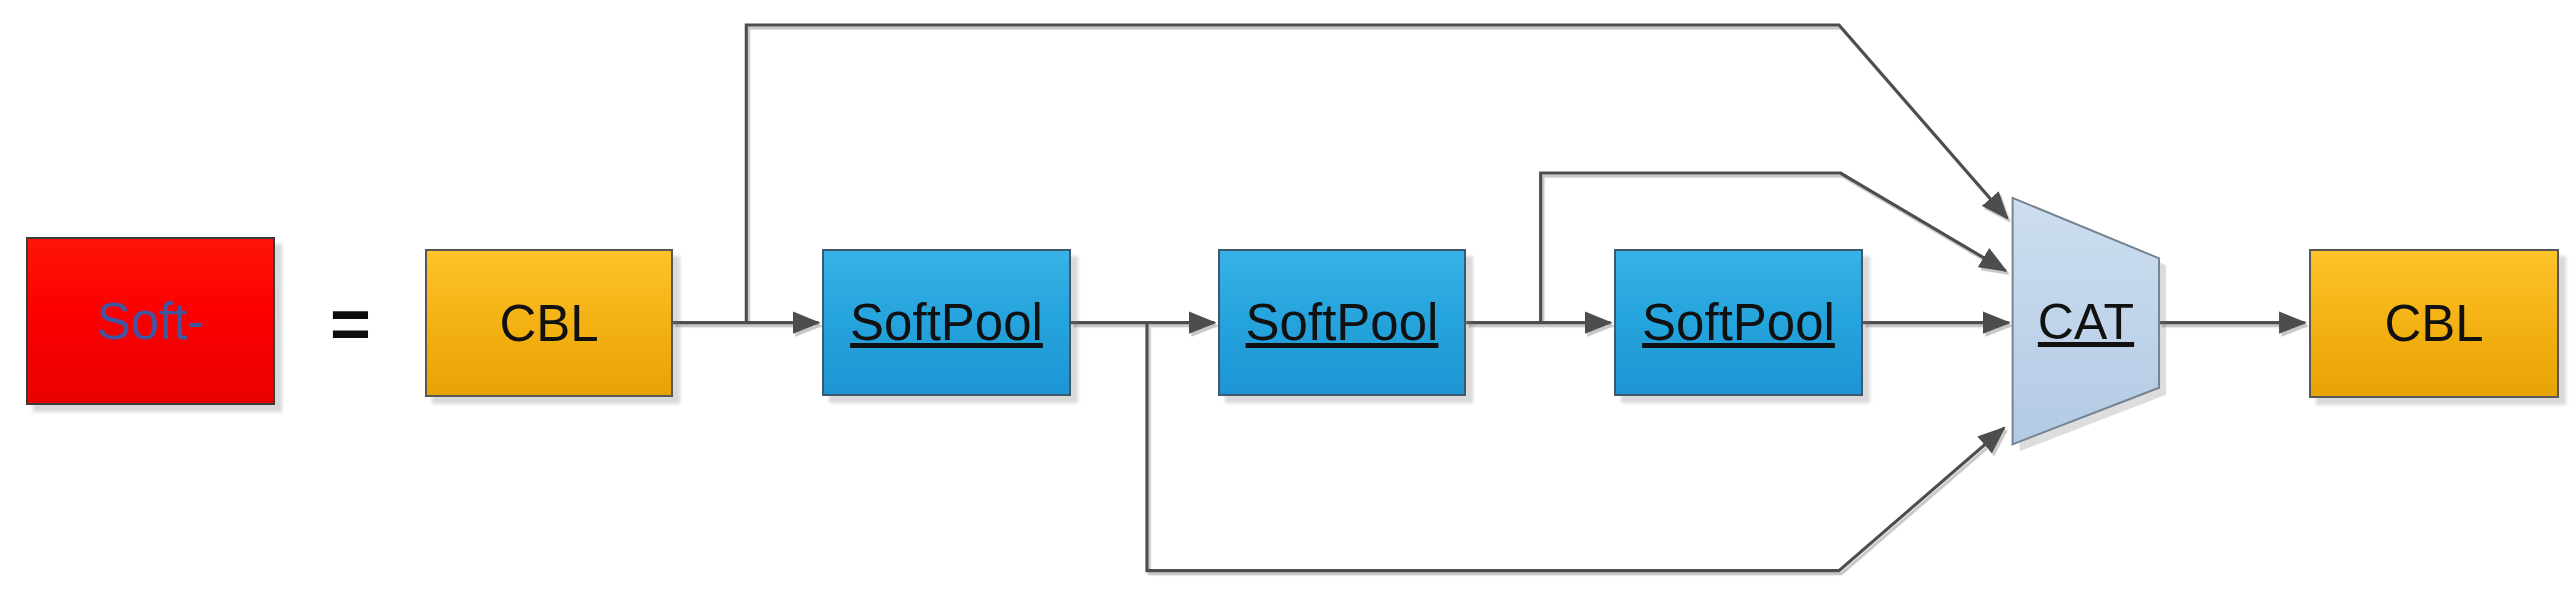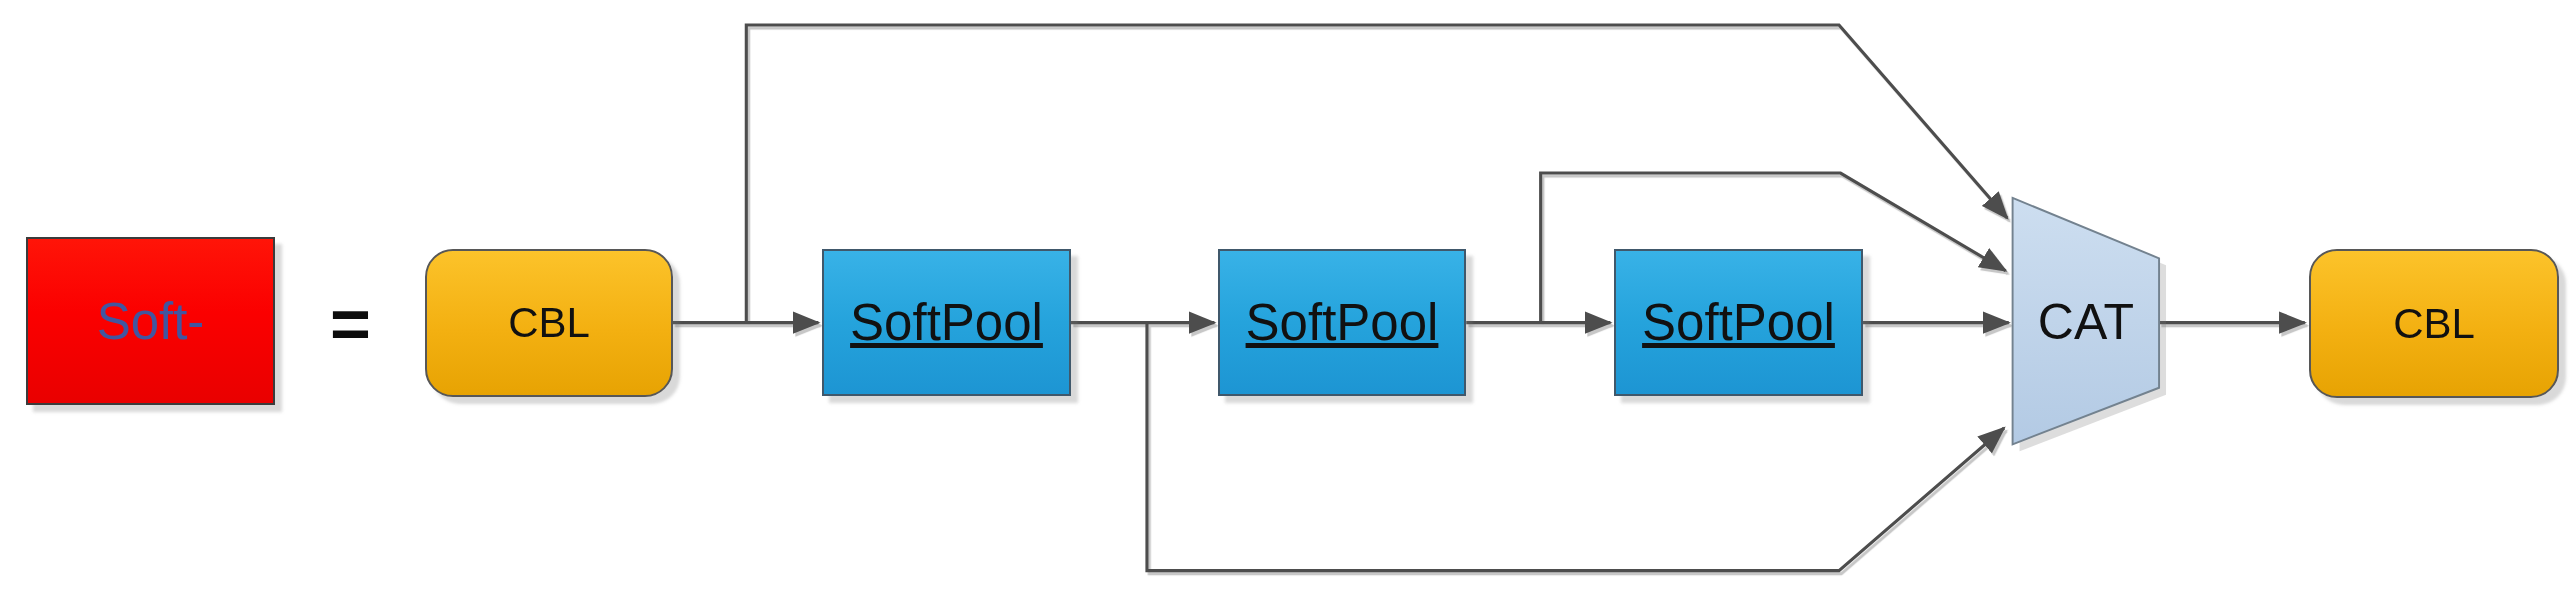--- a/index.html
+++ b/index.html
@@ -26,41 +26,40 @@
     left:26px;top:237px;width:249px;height:168px;
     background:linear-gradient(180deg,#ff1408 0%,#fb0000 45%,#e90000 100%);
     border-color:#3b3b3b;
     color:#4156a0;
     font-size:51px;line-height:77px;
     flex-direction:row;
   }
   .gold{
     background:linear-gradient(180deg,#fcc32a 0%,#f3b011 55%,#e7a303 100%);
     border-color:#575757;
-    font-size:42px;
-    border-radius:28px;
+    font-size:51px;
   }
   .blue{
     background:linear-gradient(180deg,#38b2e7 0%,#25a3dc 50%,#1d95d3 100%);
     border-color:#40586b;
     font-size:51px;
     text-decoration:underline;
   }
   .cbl-in{left:425px;top:249px;width:248px;height:148px;}
   .sp1{left:822px;top:249px;width:249px;height:147px;}
   .sp2{left:1218px;top:249px;width:248px;height:147px;}
   .sp3{left:1614px;top:249px;width:249px;height:147px;}
   .cbl-out{left:2309px;top:249px;width:250px;height:149px;}
   .equals{
     left:306px;top:281px;width:89px;height:85px;
     font-size:70px;font-weight:bold;color:#0d0d0d;
   }
   .cat-label{
     left:2013px;top:264px;width:146px;height:116px;
-    font-size:50px;color:#111111;z-index:3;
+    font-size:50px;color:#111111;z-index:3;text-decoration:underline;
   }
 </style>
 </head>
 <body>
 
 <div id="canvas">
 
   <svg id="wires" width="2576" height="598" viewBox="0 0 3324 771">
     <defs>
       <marker id="ah" markerWidth="9" markerHeight="7.2" refX="8.3" refY="3.6" orient="auto" markerUnits="strokeWidth">

